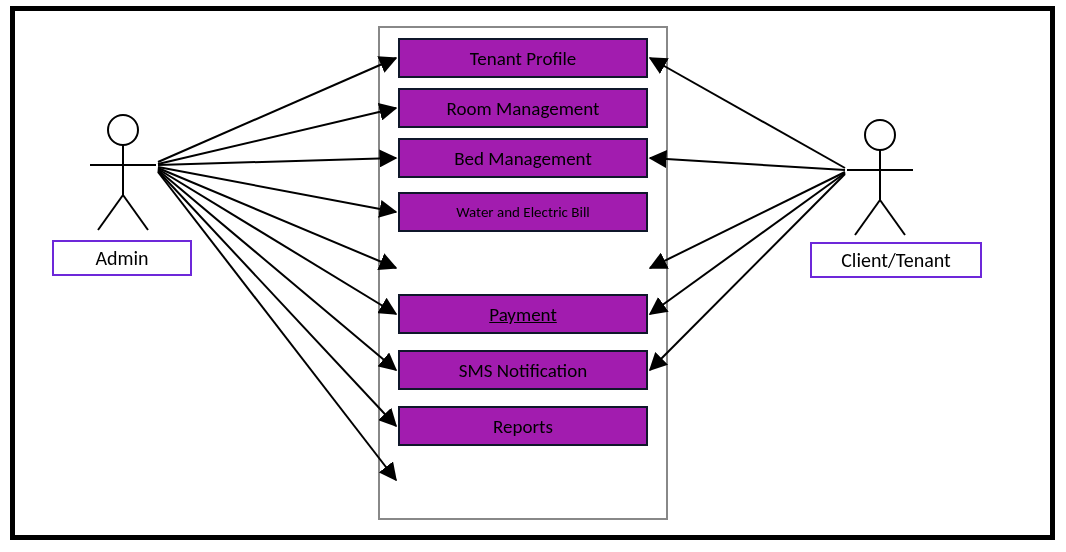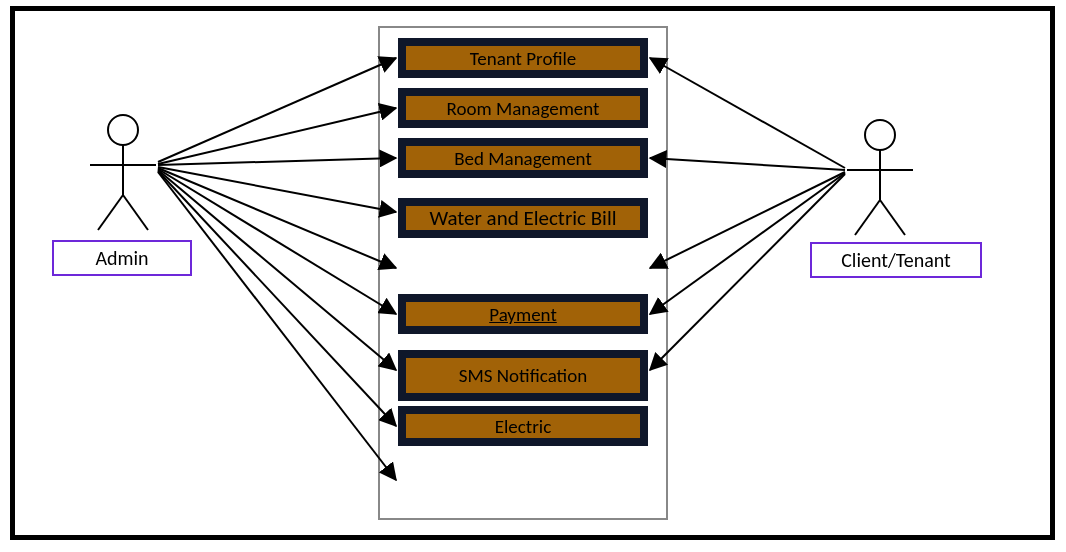--- a/index.html
+++ b/index.html
@@ -35,30 +35,30 @@
   
   .system-box{
     position:absolute;
     left:378px; top:26px;
     width:290px; height:494px;
     border:2px solid #888;
     box-sizing:border-box;
   }
   .usecase{
     position:absolute;
-    border:8px solid #0f172a;
-    background:#a16207;
+    border:2px solid #0f172a;
+    background:#a21caf;
     text-align:center;
     font-size:19px;
     box-sizing:border-box;
     display:flex;
     align-items:center;
     justify-content:center;
   }
-  .usecase.small{font-size:21px;margin-top:6px;}
+  .usecase.small{font-size:15px;}
 
   svg.arrows{
     position:absolute;
     left:0;top:0;
     width:1066px;height:552px;
     pointer-events:none;
   }
 </style>
 </head>
 <body>
@@ -89,22 +89,22 @@
 
   <div class="actor-label" style="left:810px; top:242px; width:172px; height:36px;">Client/Tenant</div>
 
   <div class="system-box"></div>
 
   <div class="usecase" style="left:398px; top:38px;  width:250px; height:40px;">Tenant Profile</div>
   <div class="usecase" style="left:398px; top:88px;  width:250px; height:40px;">Room Management</div>
   <div class="usecase" style="left:398px; top:138px; width:250px; height:40px;">Bed Management</div>
   <div class="usecase small" style="left:398px; top:192px; width:250px; height:40px;">Water and Electric Bill</div>
   <div class="usecase" style="left:398px; top:294px; width:250px; height:40px;text-decoration:underline;">Payment</div>
-  <div class="usecase" style="left:398px; top:350px; width:250px; height:51px;">SMS Notification</div>
-  <div class="usecase" style="left:398px; top:406px; width:250px; height:40px;">Electric</div>
+  <div class="usecase" style="left:398px; top:350px; width:250px; height:40px;">SMS Notification</div>
+  <div class="usecase" style="left:398px; top:406px; width:250px; height:40px;">Reports</div>
 
   <svg class="arrows">
     <defs>
       <marker id="arrow" viewBox="0 0 12 12" refX="11" refY="6" markerWidth="9" markerHeight="9" orient="auto-start-reverse">
         <path d="M0,0 L12,6 L0,12 Z" fill="#000"></path>
       </marker>
     </defs>
     <g stroke="#000" stroke-width="2" fill="none" marker-end="url(#arrow)">
 
       <line x1="158" y1="162" x2="396" y2="58"></line>

